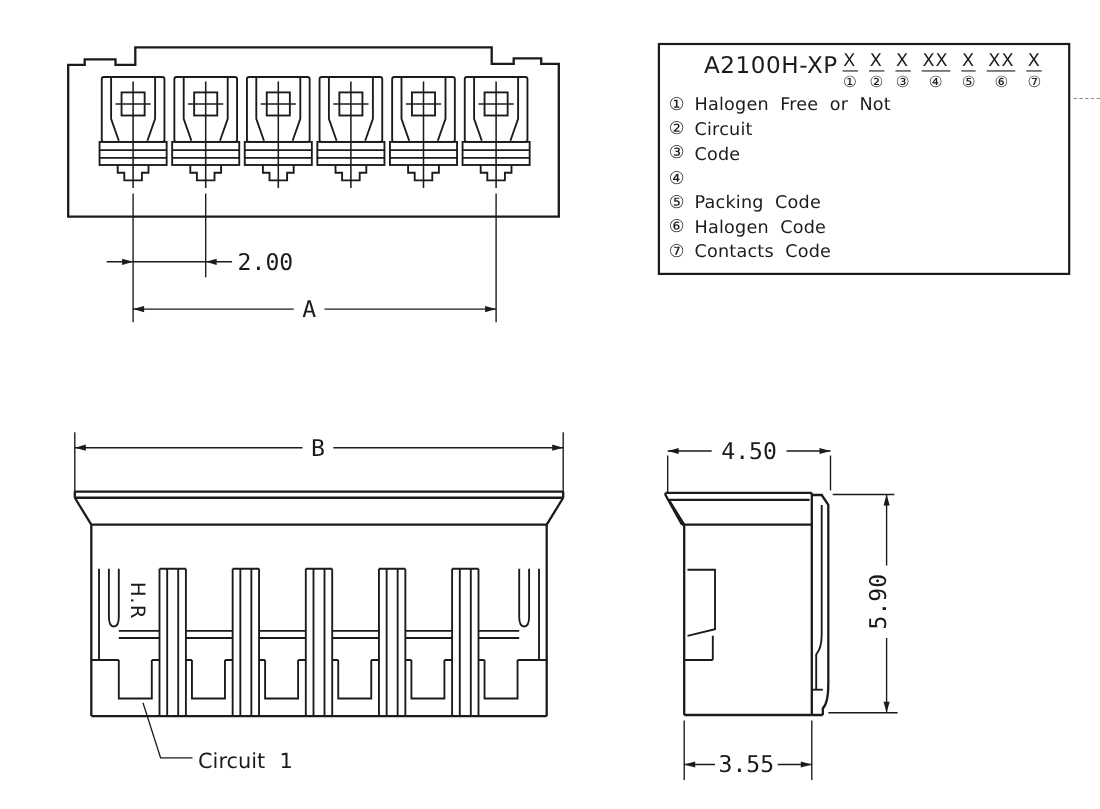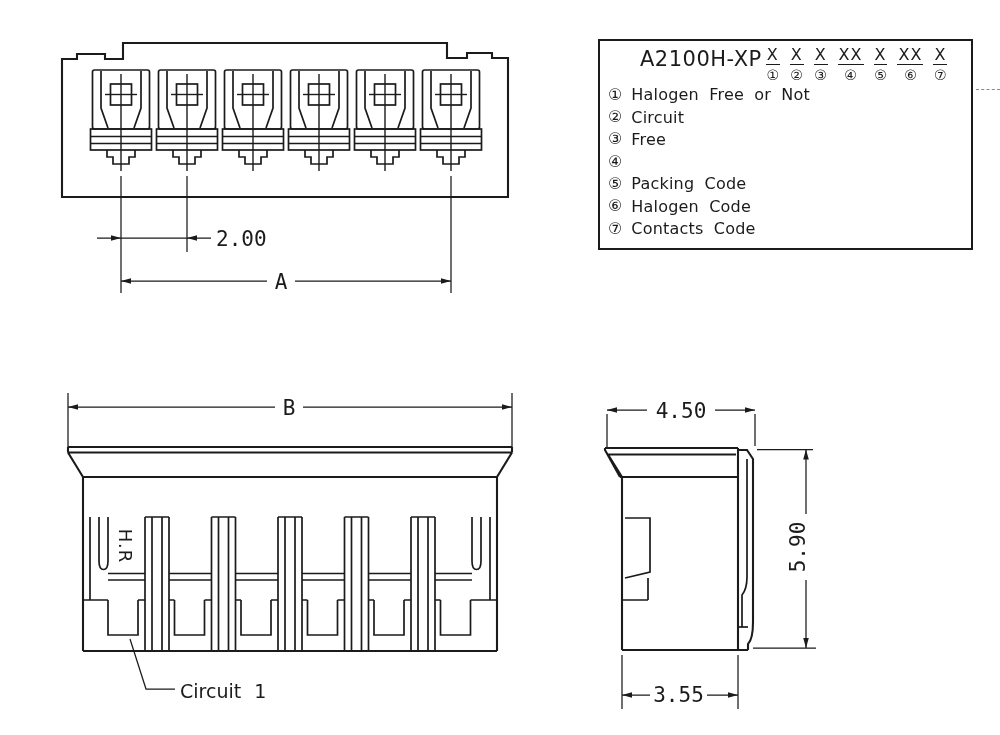--- a/index.html
+++ b/index.html
@@ -198,21 +198,21 @@
     <div class="legend-row">
       <span class="legend-num">①</span>
       <span class="legend-label">Halogen Free or Not</span>
     </div>
     <div class="legend-row">
       <span class="legend-num">②</span>
       <span class="legend-label">Circuit</span>
     </div>
     <div class="legend-row">
       <span class="legend-num">③</span>
-      <span class="legend-label">Free</span>
+      <span class="legend-label">Code</span>
     </div>
     <div class="legend-row">
       <span class="legend-num">④</span>
     </div>
     <div class="legend-row">
       <span class="legend-num">⑤</span>
       <span class="legend-label">Packing Code</span>
     </div>
     <div class="legend-row">
       <span class="legend-num">⑥</span>

